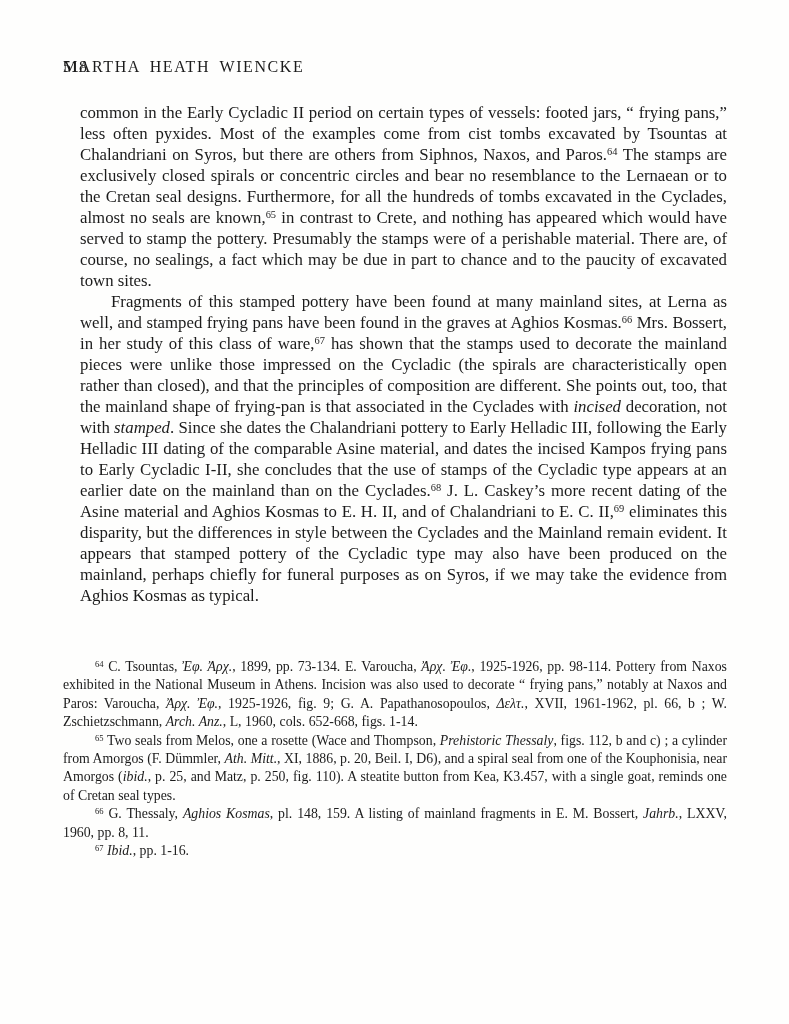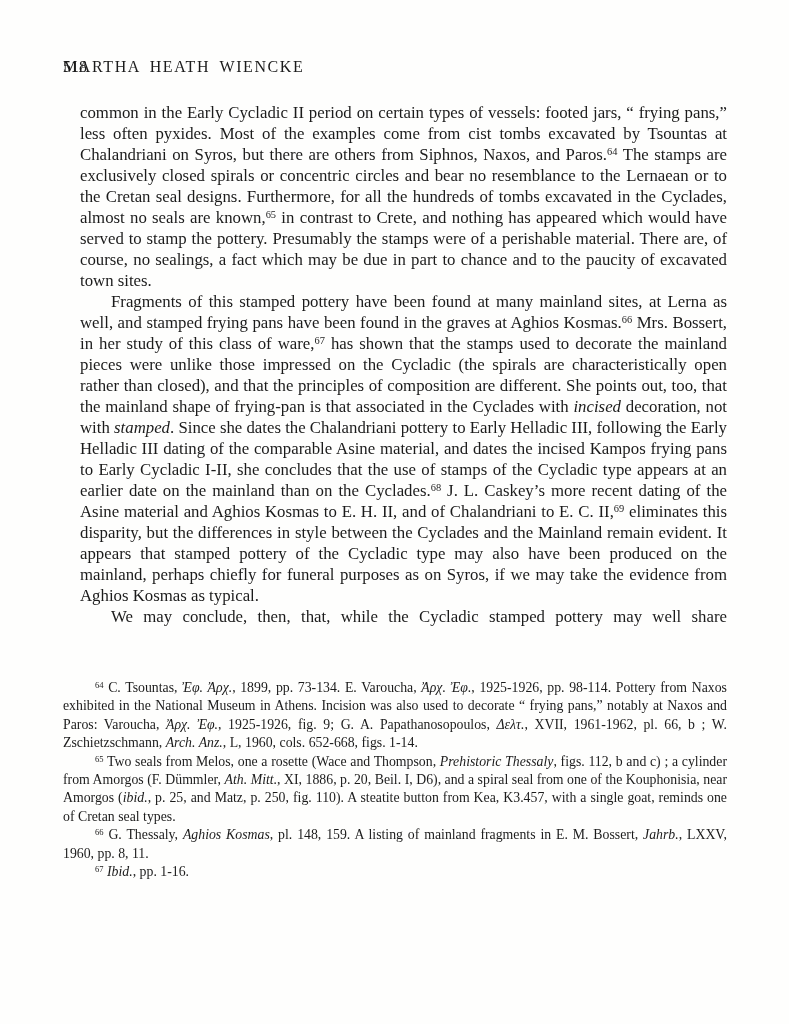--- a/index.html
+++ b/index.html
@@ -78,21 +78,20 @@
 
 <div class="page">
   <div class="running-header">
     <span class="page-number">518</span>
     <span class="running-head-title">MARTHA HEATH WIENCKE</span>
   </div>
 
   <div class="body-text">
       <p><span>common in the Early Cycladic II period on certain types of vessels: footed jars, “ frying pans,” less often pyxides. Most of the examples come from cist tombs excavated by Tsountas at Chalandriani on Syros, but there are others from Siphnos, Naxos, and Paros.</span><sup class="fnref">64</sup><span> The stamps are exclusively closed spirals or concentric circles and bear no resemblance to the Lernaean or to the Cretan seal designs. Furthermore, for all the hundreds of tombs excavated in the Cyclades, almost no seals are known,</span><sup class="fnref">65</sup><span> in contrast to Crete, and nothing has appeared which would have served to stamp the pottery. Presumably the stamps were of a perishable material. There are, of course, no sealings, a fact which may be due in part to chance and to the paucity of excavated town sites.</span></p>
       <p class="indent"><span>Fragments of this stamped pottery have been found at many mainland sites, at Lerna as well, and stamped frying pans have been found in the graves at Aghios Kosmas.</span><sup class="fnref">66</sup><span> Mrs. Bossert, in her study of this class of ware,</span><sup class="fnref">67</sup><span> has shown that the stamps used to decorate the mainland pieces were unlike those impressed on the Cycladic (the spirals are characteristically open rather than closed), and that the principles of composition are different. She points out, too, that the mainland shape of frying-pan is that associated in the Cyclades with </span><span class="it">incised</span><span> decoration, not with </span><span class="it">stamped</span><span>. Since she dates the Chalandriani pottery to Early Helladic III, following the Early Helladic III dating of the comparable Asine material, and dates the incised Kampos frying pans to Early Cycladic I-II, she concludes that the use of stamps of the Cycladic type appears at an earlier date on the mainland than on the Cyclades.</span><sup class="fnref">68</sup><span> J. L. Caskey’s more recent dating of the Asine material and Aghios Kosmas to E. H. II, and of Chalandriani to E. C. II,</span><sup class="fnref">69</sup><span> eliminates this disparity, but the differences in style between the Cyclades and the Mainland remain evident. It appears that stamped pottery of the Cycladic type may also have been produced on the mainland, perhaps chiefly for funeral purposes as on Syros, if we may take the evidence from Aghios Kosmas as typical.</span></p>
-      <p class="indent cont-next-page"><span>We may conclude, then, that, while the Cycladic stamped pottery may well share</span></p>
     </div>
 
   <div class="footnotes">
       <p><sup class="fnref">64</sup><span> C. Tsountas, </span><span class="it">Ἐφ. Ἀρχ.</span><span>, 1899, pp. 73-134. E. Varoucha, </span><span class="it">Ἀρχ. Ἐφ.</span><span>, 1925-1926, pp. 98-114. Pottery from Naxos exhibited in the National Museum in Athens. Incision was also used to decorate “ frying pans,” notably at Naxos and Paros: Varoucha, </span><span class="it">Ἀρχ. Ἐφ.</span><span>, 1925-1926, fig. 9; G. A. Papathanosopoulos, </span><span class="it">Δελτ.</span><span>, XVII, 1961-1962, pl. 66, b ; W. Zschietzschmann, </span><span class="it">Arch. Anz.</span><span>, L, 1960, cols. 652-668, figs. 1-14.</span></p>
       <p><sup class="fnref">65</sup><span> Two seals from Melos, one a rosette (Wace and Thompson, </span><span class="it">Prehistoric Thessaly</span><span>, figs. 112, b and c) ; a cylinder from Amorgos (F. Dümmler, </span><span class="it">Ath. Mitt.</span><span>, XI, 1886, p. 20, Beil. I, D6), and a spiral seal from one of the Kouphonisia, near Amorgos (</span><span class="it">ibid.</span><span>, p. 25, and Matz, p. 250, fig. 110). A steatite button from Kea, K3.457, with a single goat, reminds one of Cretan seal types.</span></p>
       <p><sup class="fnref">66</sup><span> G. Thessaly, </span><span class="it">Aghios Kosmas</span><span>, pl. 148, 159. A listing of mainland fragments in E. M. Bossert, </span><span class="it">Jahrb.</span><span>, LXXV, 1960, pp. 8, 11.</span></p>
       <p><sup class="fnref">67</sup><span> </span><span class="it">Ibid.</span><span>, pp. 1-16.</span></p>
     </div>
 </div>
 

